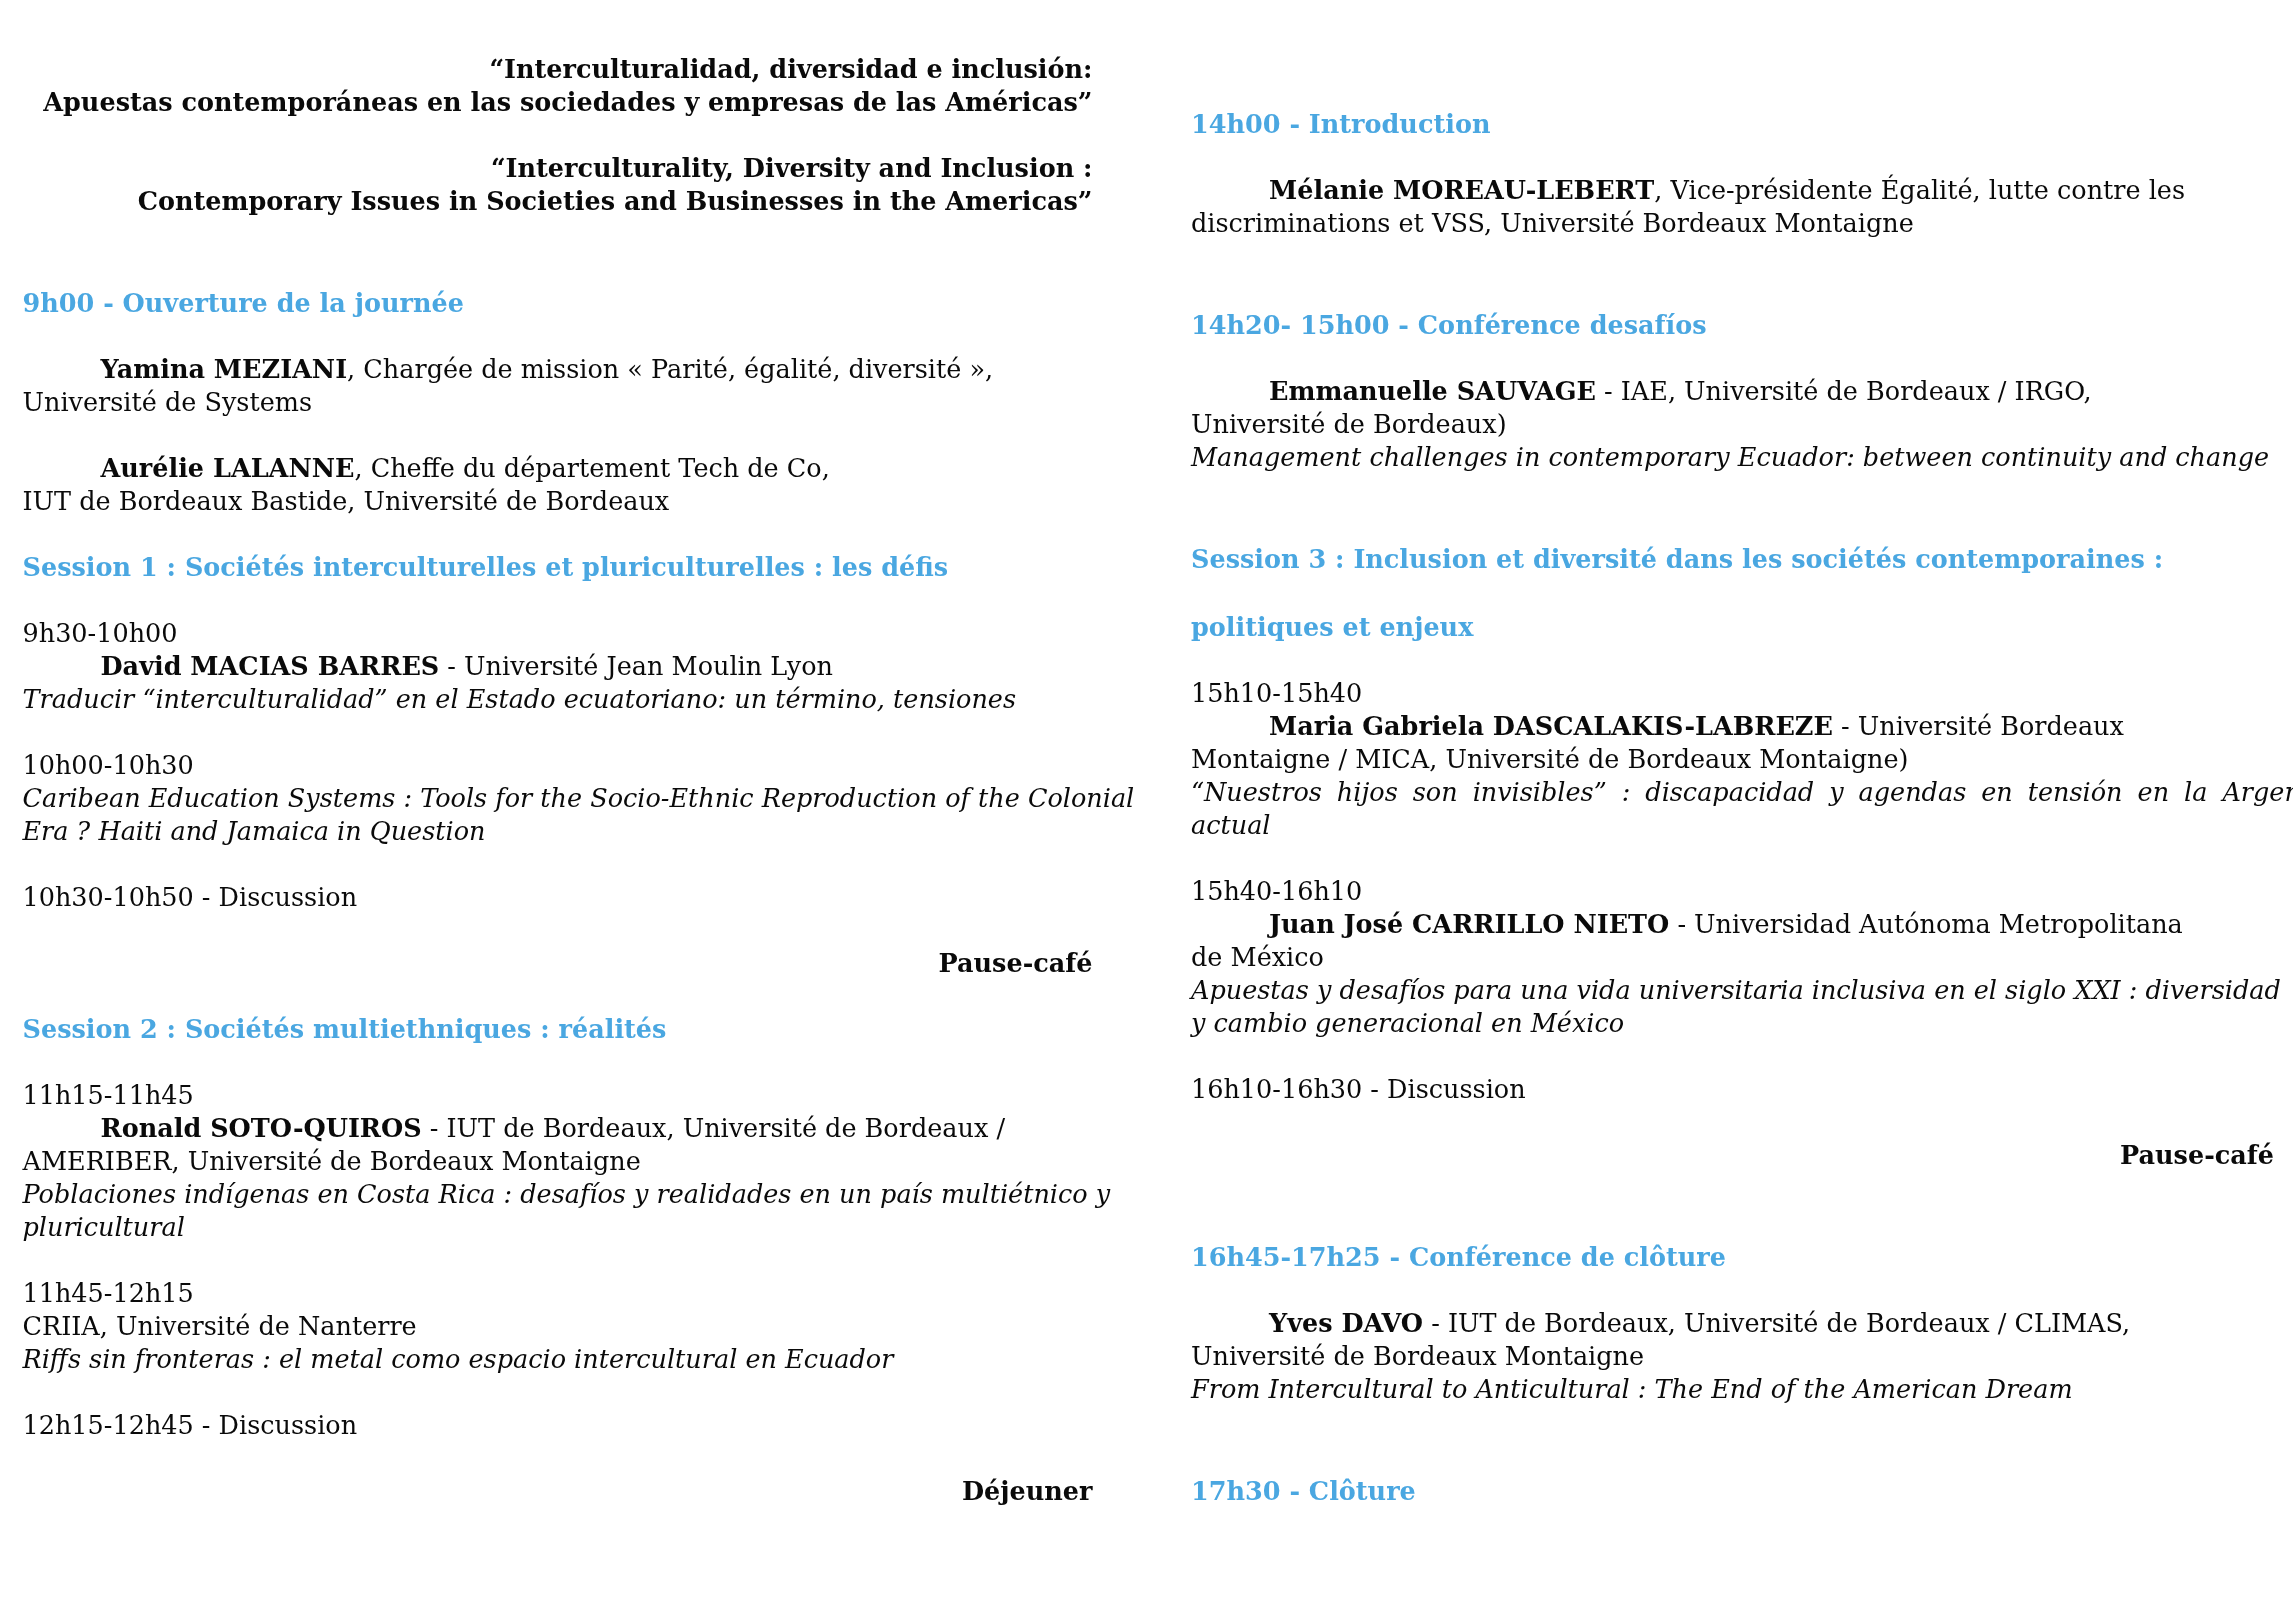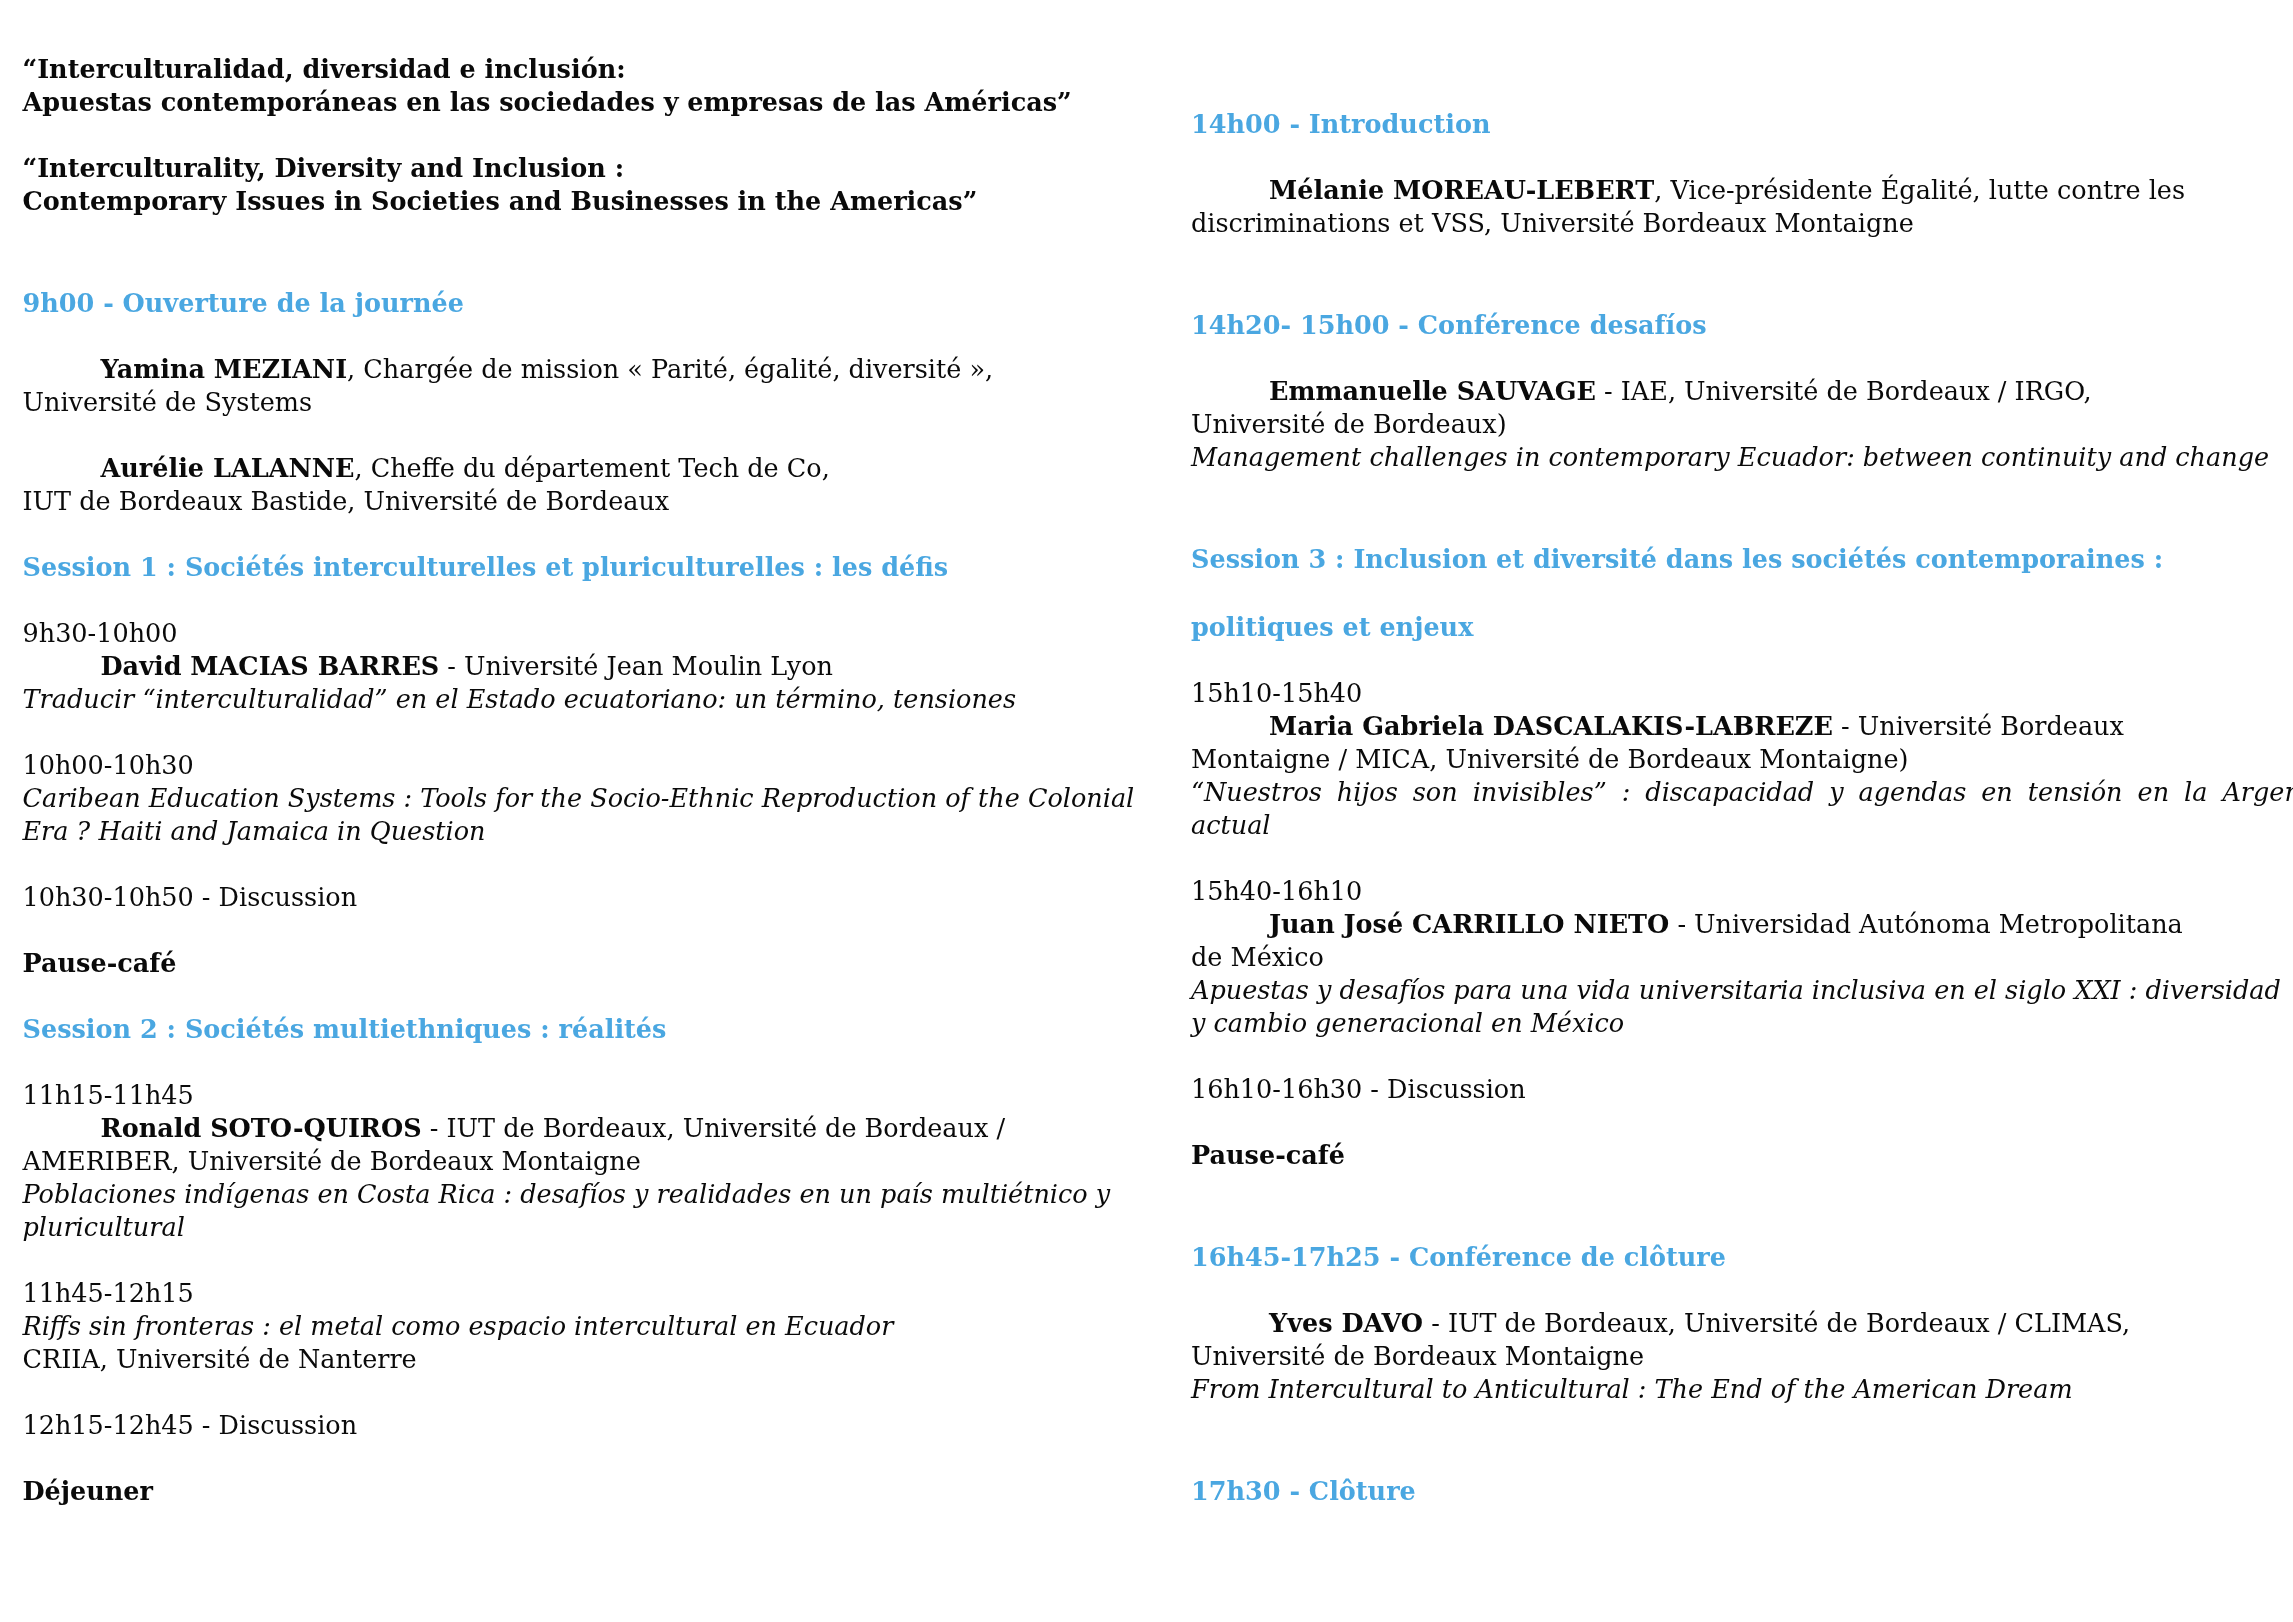--- a/index.html
+++ b/index.html
@@ -27,21 +27,21 @@
   .col-right {
     left: 1191px;
     top: 73px;
     width: 1083px;
   }
   .line {
     height: 33px;
     line-height: 33px;
     white-space: nowrap;
   }
-  .center { text-align: left; }
+  .center { text-align: right; }
   .bold { font-weight: bold; }
   .italic { font-style: italic; }
   .indent { padding-left: 78px; }
   .blue {
     color: var(--accent, #4aa7e1);
     font-weight: bold;
     margin-top: 35px;
   }
   .mt1 { margin-top: 33px; }
   .mt2 { margin-top: 69px; }
@@ -82,22 +82,22 @@
 
   <div class="line blue mt1">Session 2 : Sociétés multiethniques : réalités</div>
 
   <div class="line mt1">11h15-11h45</div>
   <div class="line indent"><span class="bold">Ronald SOTO-QUIROS</span><span> - IUT de Bordeaux, Université de Bordeaux /</span></div>
   <div class="line">AMERIBER, Université de Bordeaux Montaigne</div>
   <div class="line italic">Poblaciones indígenas en Costa Rica : desafíos y realidades en un país multiétnico y</div>
   <div class="line italic">pluricultural</div>
 
   <div class="line mt1">11h45-12h15</div>
+  <div class="line">CRIIA, Université de Nanterre</div>
   <div class="line italic">Riffs sin fronteras : el metal como espacio intercultural en Ecuador</div>
-  <div class="line">CRIIA, Université de Nanterre</div>
 
   <div class="line mt1">12h15-12h45 - Discussion</div>
 
   <div class="line center bold mt1">Déjeuner</div>
 
 </div>
 
 <div class="col col-right">
 
   <div class="line blue">14h00 - Introduction</div>

